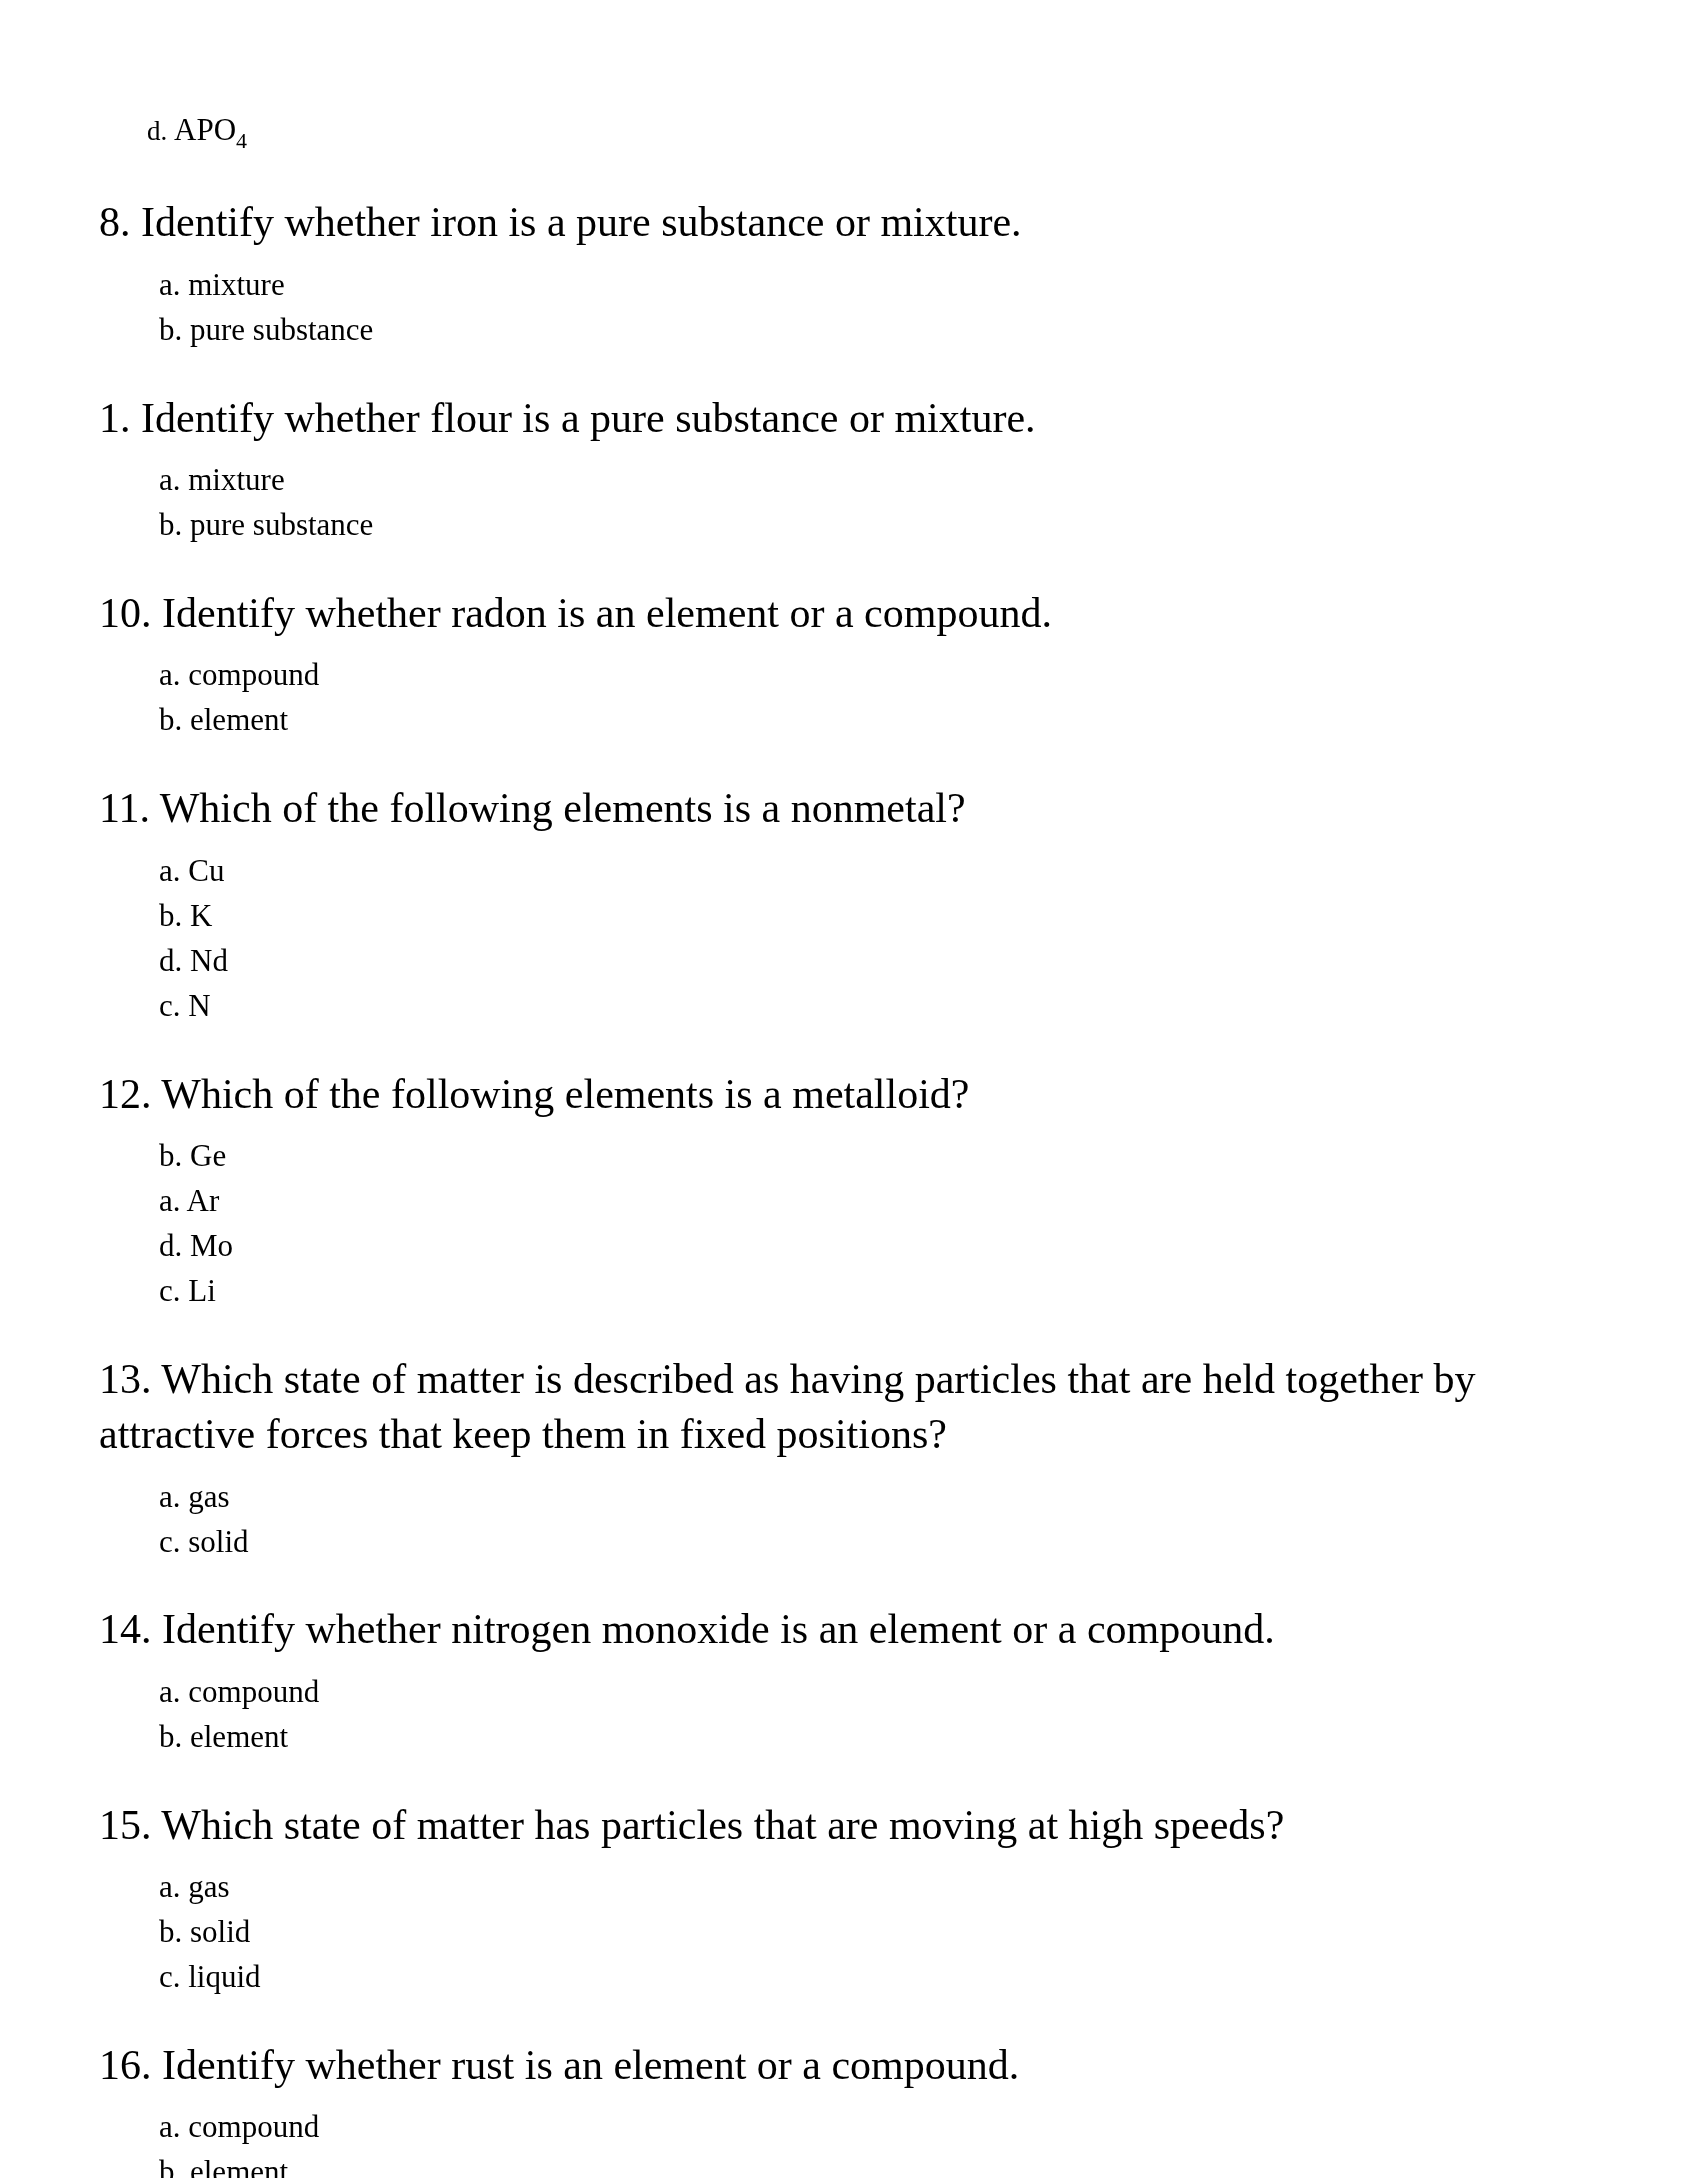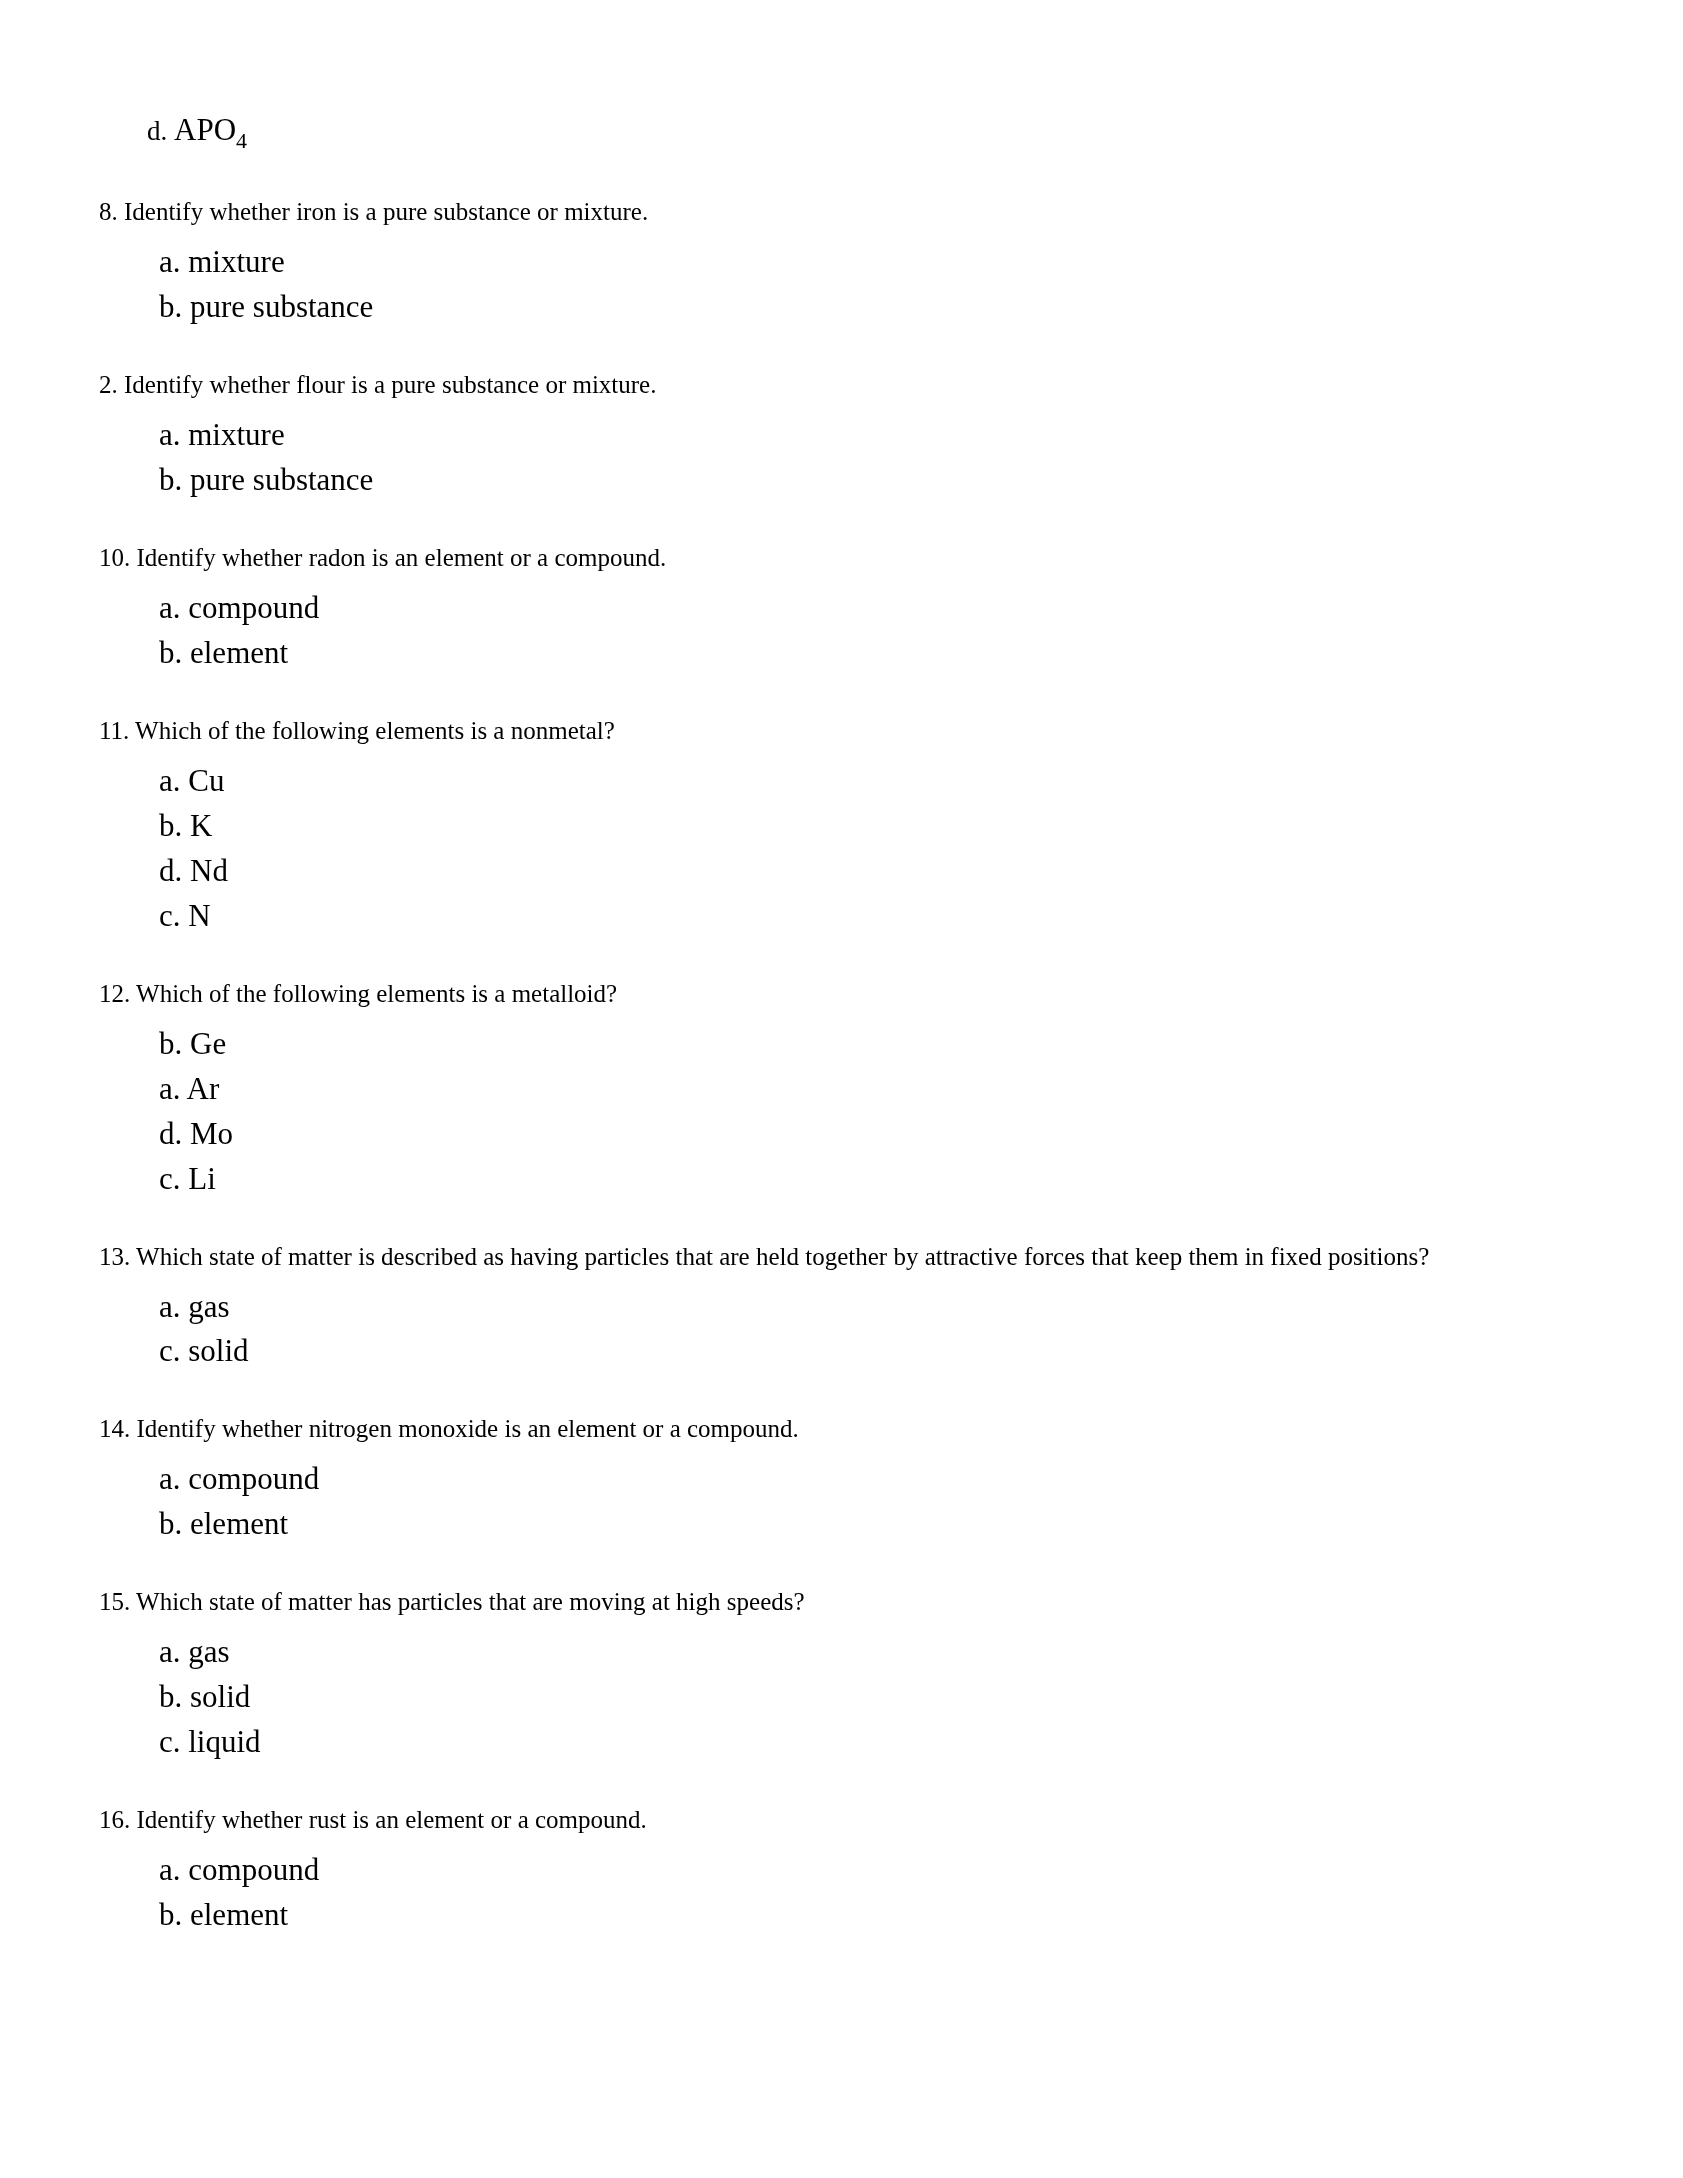--- a/index.html
+++ b/index.html
@@ -42,21 +42,21 @@
     vertical-align: -0.35em;
   }
 
   .question-block {
     margin-top: 38px;
   }
   .question-block:first-of-type {
     margin-top: 40px;
   }
   .q-stem {
-    font-size: 25px;
+    font-size: 42px;
     line-height: 1.32;
     margin: 0;
     text-indent: 0;
   }
   .options {
     margin: 12px;
     padding: 0;
     list-style: none;
   }
   .options li {
@@ -79,21 +79,21 @@
 
     <div class="question-block">
       <p class="q-stem">8. Identify whether iron is a pure substance or mixture.</p>
       <ul class="options">
         <li>a. mixture</li>
         <li>b. pure substance</li>
       </ul>
     </div>
 
     <div class="question-block">
-      <p class="q-stem">2. Identify whether flour is a pure substance or mixture.</p>
+      <p class="q-stem">1. Identify whether flour is a pure substance or mixture.</p>
       <ul class="options">
         <li>a. mixture</li>
         <li>b. pure substance</li>
       </ul>
     </div>
 
     <div class="question-block">
       <p class="q-stem">10. Identify whether radon is an element or a compound.</p>
       <ul class="options">
         <li>a. compound</li>

